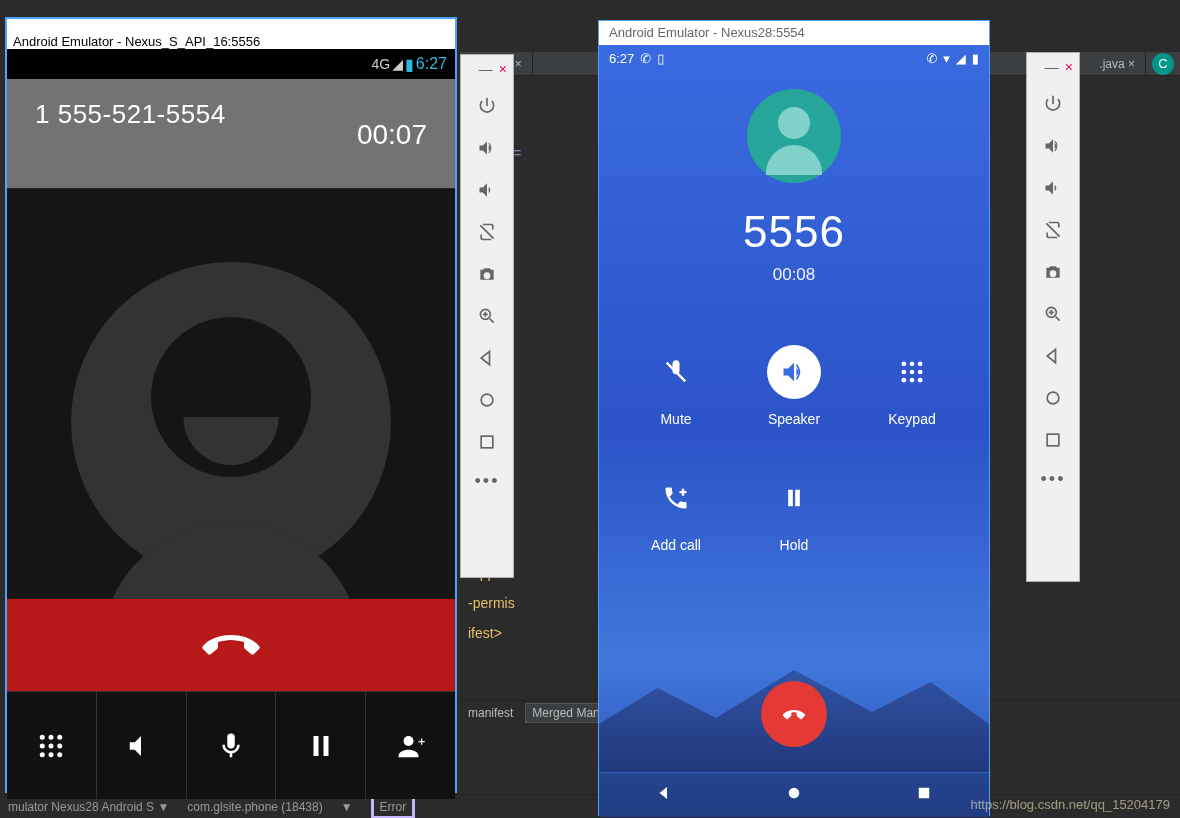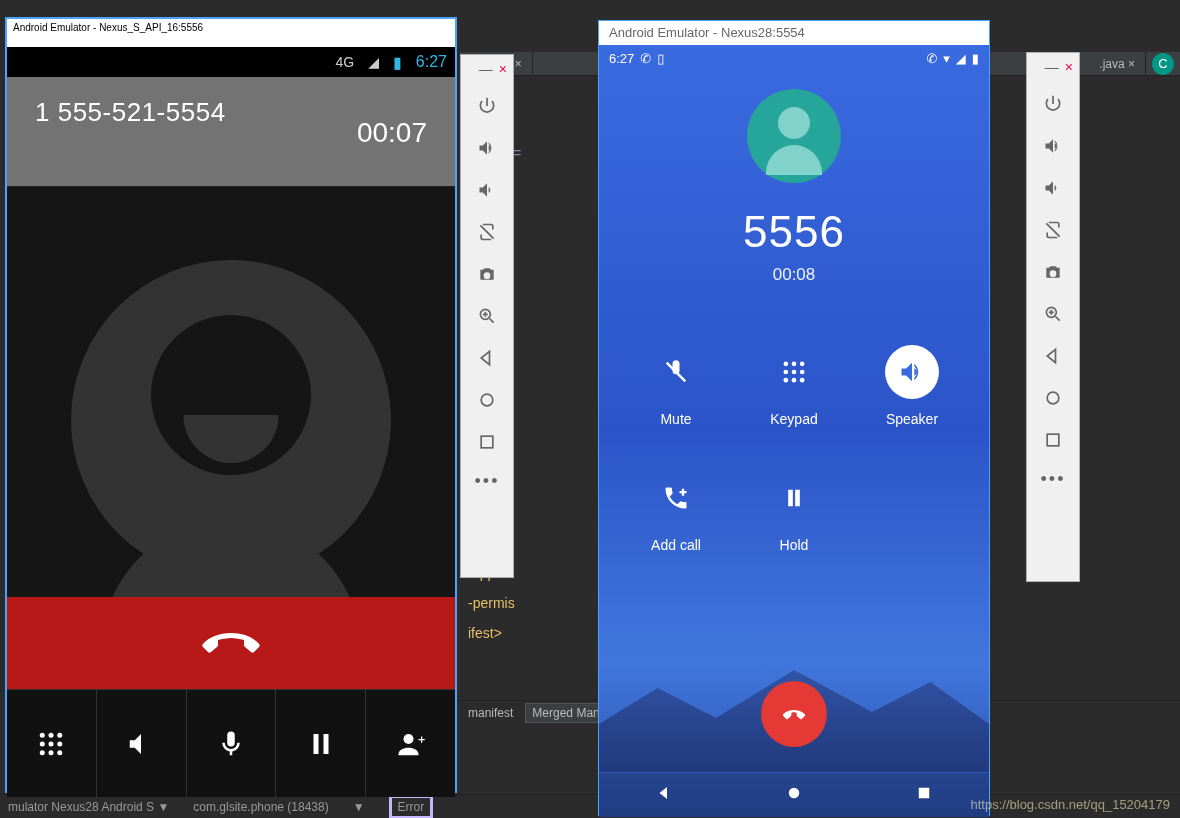--- a/index.html
+++ b/index.html
@@ -6,26 +6,26 @@
 body{width:1180px;height:818px;background:#2b2b2b;position:relative;overflow:hidden;color:#bbb}
 
 .ide-bg{position:absolute;inset:0;background:#2b2b2b}
 .ide-tabbar{position:absolute;top:52px;left:460px;right:0;height:24px;background:#3c3f41;border-bottom:1px solid #222;display:flex;align-items:center;font-size:12px;color:#bbb}
 .ide-tabbar .tab{padding:0 10px;height:24px;display:flex;align-items:center;border-right:1px solid #222}
 .ide-code{position:absolute;top:78px;left:460px;right:0;font-family:Consolas,Monaco,monospace;font-size:14px;line-height:22px}
 .ide-code pre{background:#2b2b2b;padding:4px 8px;color:#a9b7c6;white-space:pre}.attr{color:#9876aa}.str{color:#6a8759}.tag{color:#e8bf6a}
 .ide-hl{background:#323232;display:inline-block;width:100%}
 .ide-breadcrumb{position:absolute;left:460px;right:0;top:700px;height:24px;border-top:1px solid #222;display:flex;align-items:center;font-size:12px;color:#bbb;gap:12px;padding-left:8px}
 .ide-breadcrumb .bx{border:1px solid #555;padding:2px 6px;background:#3c3f41}
-.ide-bottombar{position:absolute;left:0;right:0;bottom:0;height:24px;border-top:1px solid #222;display:flex;align-items:center;font-size:12px;color:#999;gap:24px;padding:0 8px}
+.ide-bottombar{position:absolute;left:0;right:0;bottom:0;height:24px;border-top:1px solid #222;display:flex;align-items:center;font-size:12px;color:#999;gap:18px;padding:0 8px}
 
 
 .emu1-win{position:absolute;top:18px;left:6px;width:450px;height:774px;background:#000;border:1px solid #4aa3ff;box-shadow:0 0 0 1px #4aa3ff}
-.emu1-title{height:28px;background:#fff;color:#000;font-size:10px;padding:3px 6px}
-.emu1-status{height:30px;background:#000;display:flex;justify-content:flex-end;align-items:center;padding:0 8px;font-size:16px;color:#33b5e5;gap:14px}
+.emu1-title{height:14px;background:#fff;color:#000;font-size:13px;padding:15px 6px}
+.emu1-status{height:30px;background:#000;display:flex;justify-content:flex-end;align-items:center;padding:0 8px;font-size:16px;color:#33b5e5;gap:2px}
 .emu1-status .sig{color:#ccc;font-size:14px}
 .emu1-callhdr{height:110px;background:#737373;padding:20px 28px;display:flex;justify-content:space-between;align-items:flex-start;border-bottom:1px solid #222}
 .emu1-number{color:#fff;font-size:26px;font-weight:400;letter-spacing:0.5px}
 .emu1-timer{color:#fff;font-size:28px;padding-top:20px}
 .emu1-avatararea{height:410px;background:#151515;display:flex;align-items:center;justify-content:center;overflow:hidden}
 .emu1-avatar{width:320px;height:320px;background:#333;border-radius:50%;position:relative;margin-top:55px}
 .emu1-avatar::before{content:"";position:absolute;top:55px;left:50%;transform:translateX(-50%);width:160px;height:160px;border-radius:50%;background:#151515}
 .emu1-mouth{position:absolute;top:155px;left:50%;transform:translateX(-50%);width:95px;height:48px;border-radius:0 0 70px 70px;background:#333}
 .emu1-shoulders{position:absolute;bottom:-80px;left:50%;transform:translateX(-50%);width:260px;height:140px;border-radius:130px 130px 0 0;background:#333}
 .emu1-hang{height:92px;background:#b71919;display:flex;align-items:center;justify-content:center;cursor:pointer}
@@ -258,42 +258,42 @@
       <div class="cell">
         <div class="ci">
             <svg viewBox="0 0 24 24">
               <path d="M12 14a3 3 0 003-3V5a3 3 0 00-6 0v6a3 3 0 003 3z"></path>
               <path d="M4 4l16 16" stroke="#fff" stroke-width="2"></path>
             </svg>
           </div>
         <div class="lbl">Mute</div>
       </div>
       <div class="cell">
+        <div class="ci on">
+            <svg viewBox="0 0 24 24">
+              <path d="M3 9v6h4l5 5V4L7 9H3zm13 3a4 4 0 00-2-3.5v7A4 4 0 0016 12zm-2-7v2a7 7 0 010 10v2a9 9 0 000-14z"></path>
+            </svg>
+          </div>
+        <div class="lbl">Speaker</div>
+      </div>
+      <div class="cell">
         <div class="ci">
             <svg viewBox="0 0 24 24">
               <circle cx="5" cy="5" r="2"></circle>
               <circle cx="12" cy="5" r="2"></circle>
               <circle cx="19" cy="5" r="2"></circle>
               <circle cx="5" cy="12" r="2"></circle>
               <circle cx="12" cy="12" r="2"></circle>
               <circle cx="19" cy="12" r="2"></circle>
               <circle cx="5" cy="19" r="2"></circle>
               <circle cx="12" cy="19" r="2"></circle>
               <circle cx="19" cy="19" r="2"></circle>
             </svg>
           </div>
         <div class="lbl">Keypad</div>
-      </div>
-      <div class="cell">
-        <div class="ci on">
-            <svg viewBox="0 0 24 24">
-              <path d="M3 9v6h4l5 5V4L7 9H3zm13 3a4 4 0 00-2-3.5v7A4 4 0 0016 12zm-2-7v2a7 7 0 010 10v2a9 9 0 000-14z"></path>
-            </svg>
-          </div>
-        <div class="lbl">Speaker</div>
       </div>
       <div class="cell">
         <div class="ci">
             <svg viewBox="0 0 24 24">
               <path d="M20 15.5c-1.25 0-2.45-.2-3.57-.57a1 1 0 00-1 .24l-2.2 2.2a15 15 0 01-6.6-6.6l2.2-2.2a1 1 0 00.24-1A11.4 11.4 0 018.5 4 1 1 0 007.5 3H4a1 1 0 00-1 1A17 17 0 0020 21a1 1 0 001-1v-3.5a1 1 0 00-1-1zM17 4h2v2h2v2h-2v2h-2V8h-2V6h2z"></path>
             </svg>
           </div>
         <div class="lbl">Add call</div>
       </div>
       <div class="cell">

